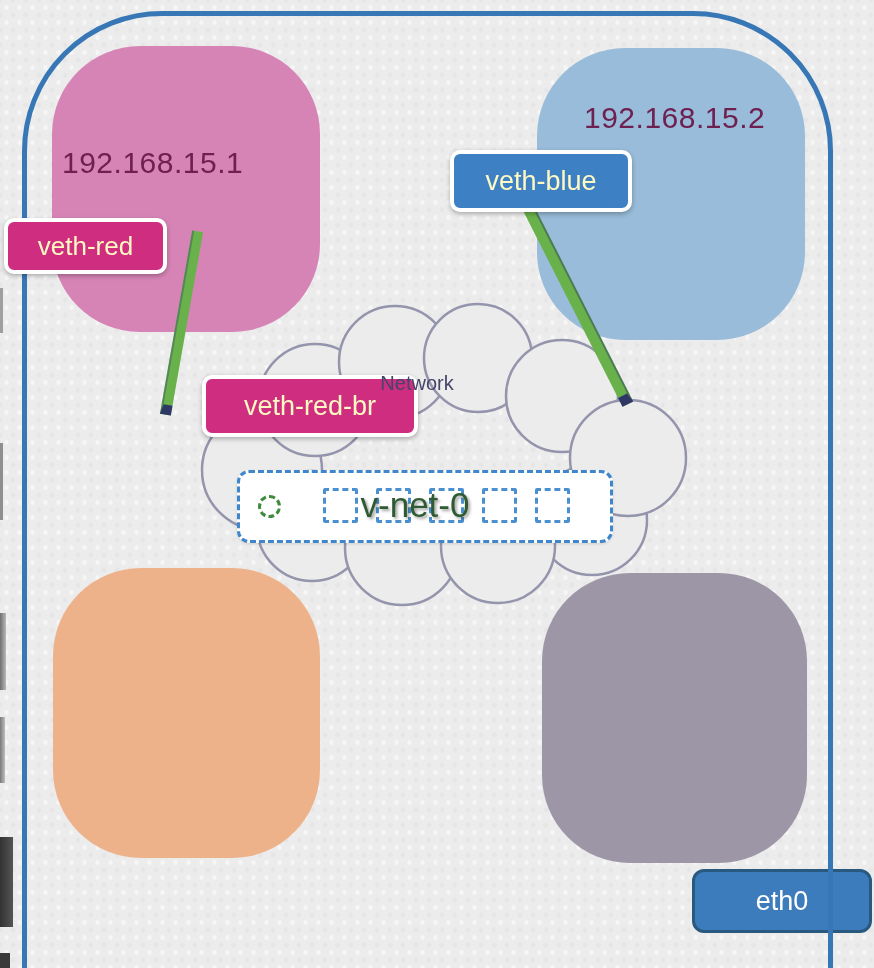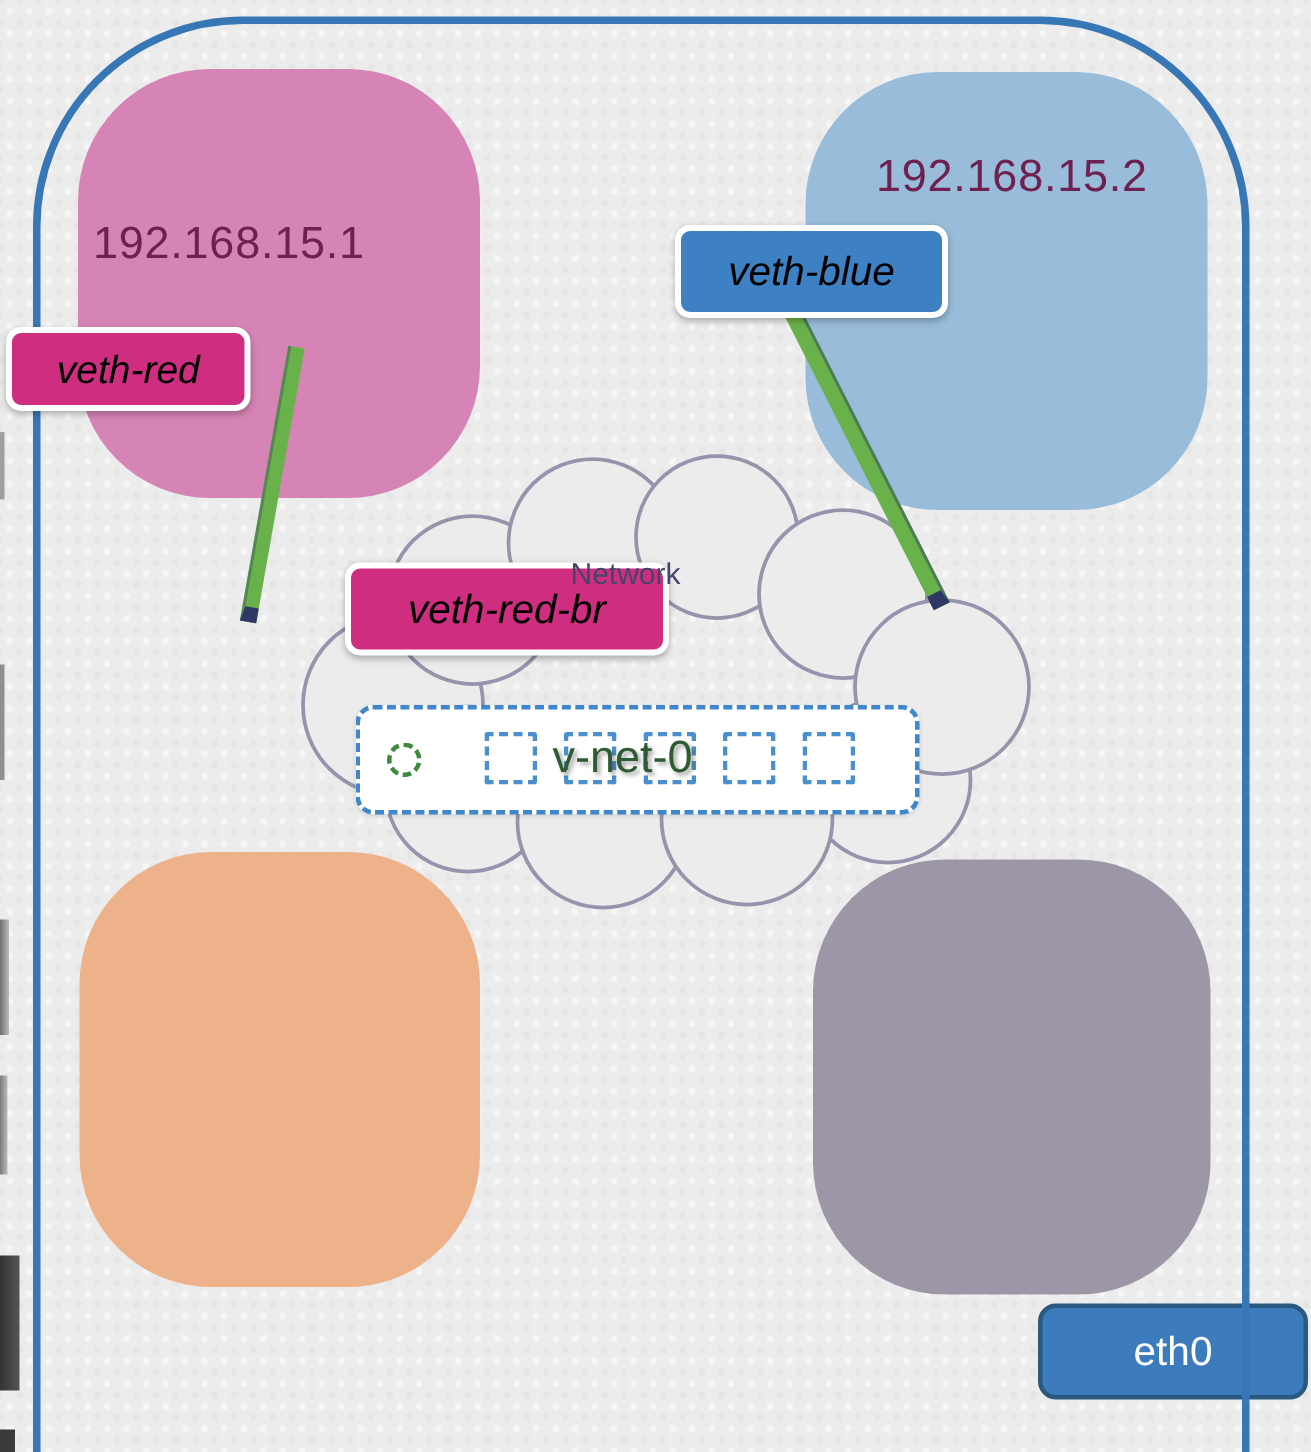--- a/index.html
+++ b/index.html
@@ -34,28 +34,28 @@
   .ip-blue{left:584px;top:101px;width:202px;text-align:left;}
   
   .cloud-svg{position:absolute;left:190px;top:295px;z-index:2;}
   
   .net-text{position:absolute;z-index:12;color:#45456b;}
   .net-title{left:337px;top:372px;width:160px;text-align:center;font-size:20px;}
   .net-subnet{left:328px;top:433px;width:180px;text-align:center;font-size:29px;}
   
   .tag{
     position:absolute;display:flex;align-items:center;justify-content:center;
-    color:#000000;border:4px solid #ffffff;border-radius:10px;
-    box-shadow:0 2px 5px rgba(0,0,0,0.28);font-size:27px;z-index:10;font-style:italic;
+    color:#fef9c3;border:4px solid #ffffff;border-radius:10px;
+    box-shadow:0 2px 5px rgba(0,0,0,0.28);font-size:27px;z-index:10;
   }
   .tag.magenta{background:#cf2e80;}
   .tag.blue{background:#3e80c4;}
   .tag-veth-red{left:4px;top:207px;width:163px;height:56px;font-size:26px;margin-top:11px;}
   .tag-veth-blue{left:450px;top:150px;width:182px;height:62px;}
-  .tag-veth-red-br{left:202px;top:375px;width:216px;height:62px;margin-left:28px;}
+  .tag-veth-red-br{left:202px;top:375px;width:216px;height:62px;}
   .tag-veth-blue-br{left:513px;top:375px;width:240px;height:63px;}
   .tag-eth0{
     position:absolute;left:692px;top:869px;width:180px;height:64px;
     display:flex;align-items:center;justify-content:center;
     background:#3d7cbc;border:3px solid #29597f;border-radius:12px;
     color:#fff;font-size:27px;z-index:4;
   }
   
   .cable{position:absolute;background:#69b24b;z-index:6;}
   .cable-red{
@@ -76,21 +76,21 @@
   }
   .bridge-status{
     position:absolute;left:18px;top:22px;width:23px;height:23px;
     border:3px dashed #3f8a3f;border-radius:50%;
   }
   .bridge-ports{position:absolute;left:83px;top:15px;display:flex;gap:18px;}
   .port{width:35px;height:35px;border:3px dashed #4a90d0;border-radius:2px;background:#fff;}
   .bridge-name{
     position:absolute;left:0;top:50%;width:100%;
     transform:translateY(-54%) translateX(-10px);
-    text-align:center;font-size:30px;color:#2f5b33;
+    text-align:center;font-size:35px;color:#2f5b33;
     text-shadow:2px 2px 3px rgba(50,50,50,0.45);
   }
   
   .artifact{position:absolute;left:0;z-index:1;}
 </style>
 </head>
 <body>
 
 <div id="canvas">
 

